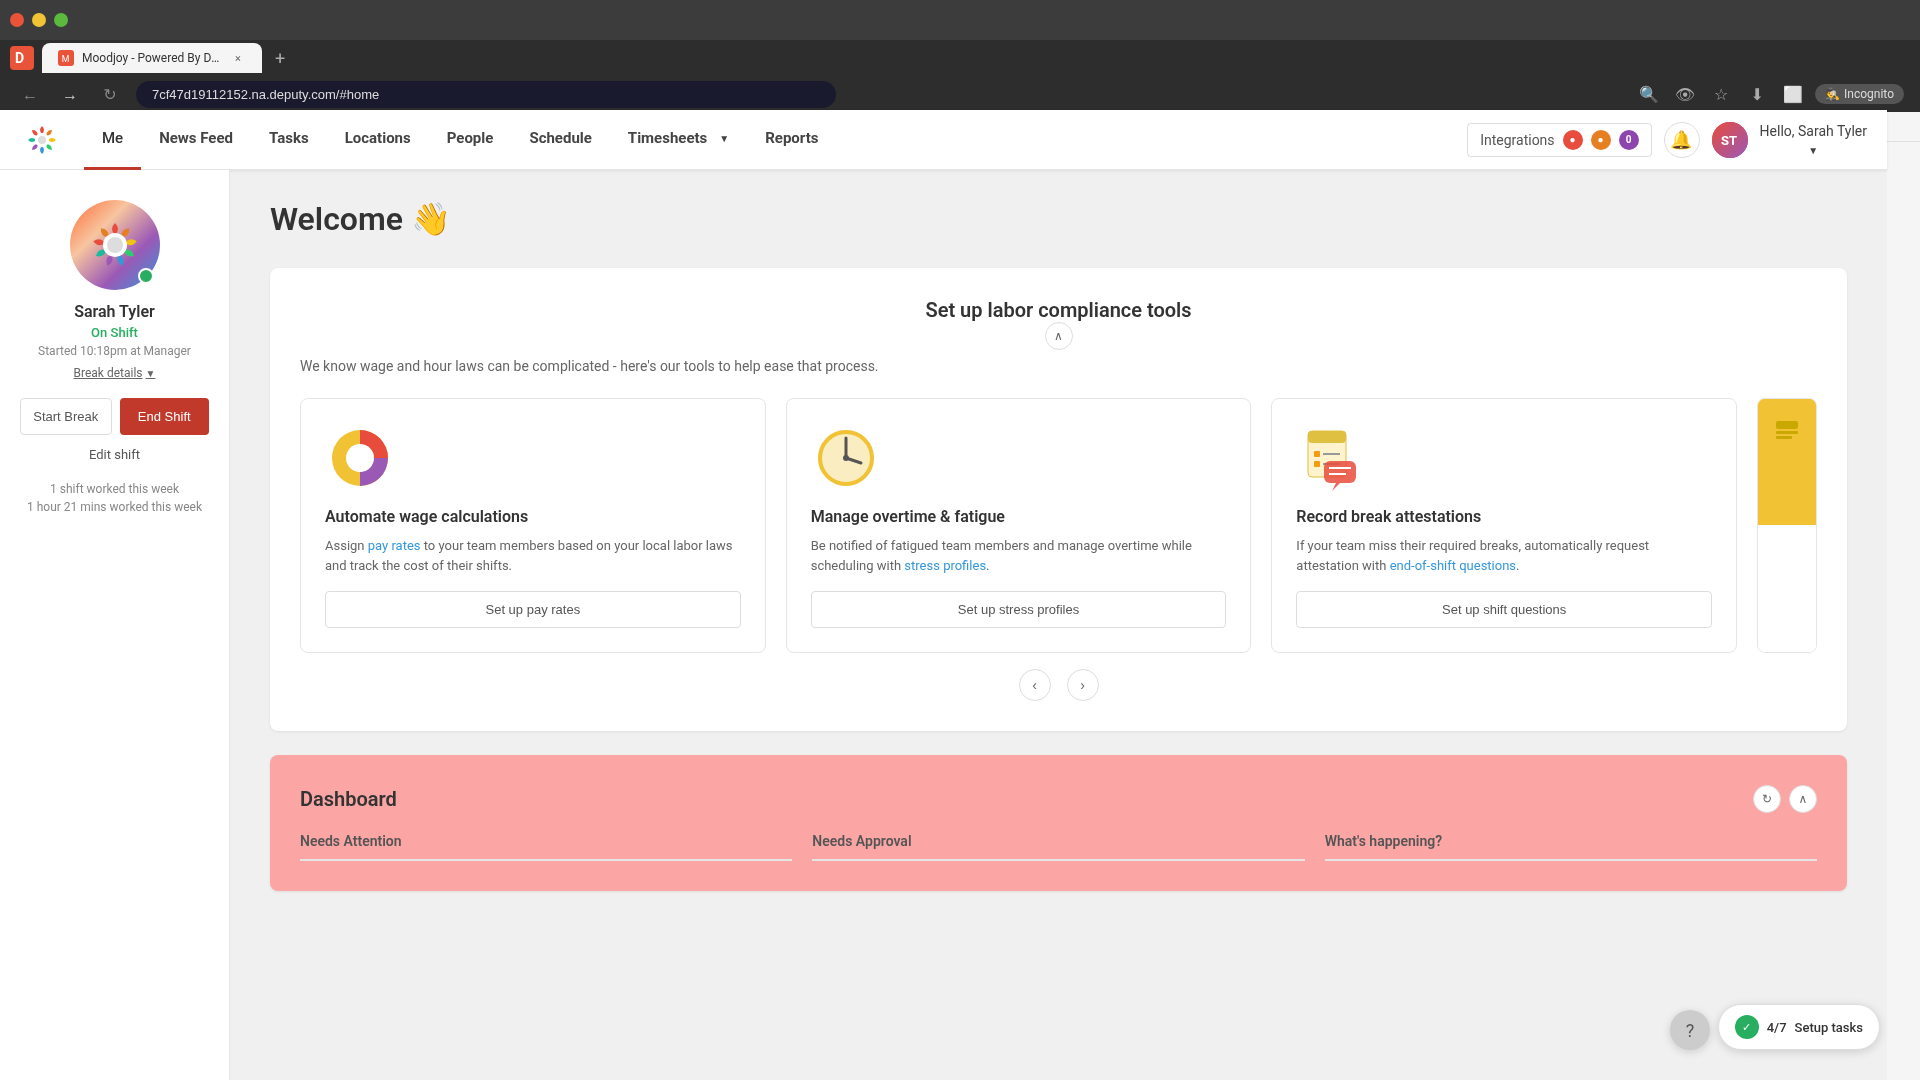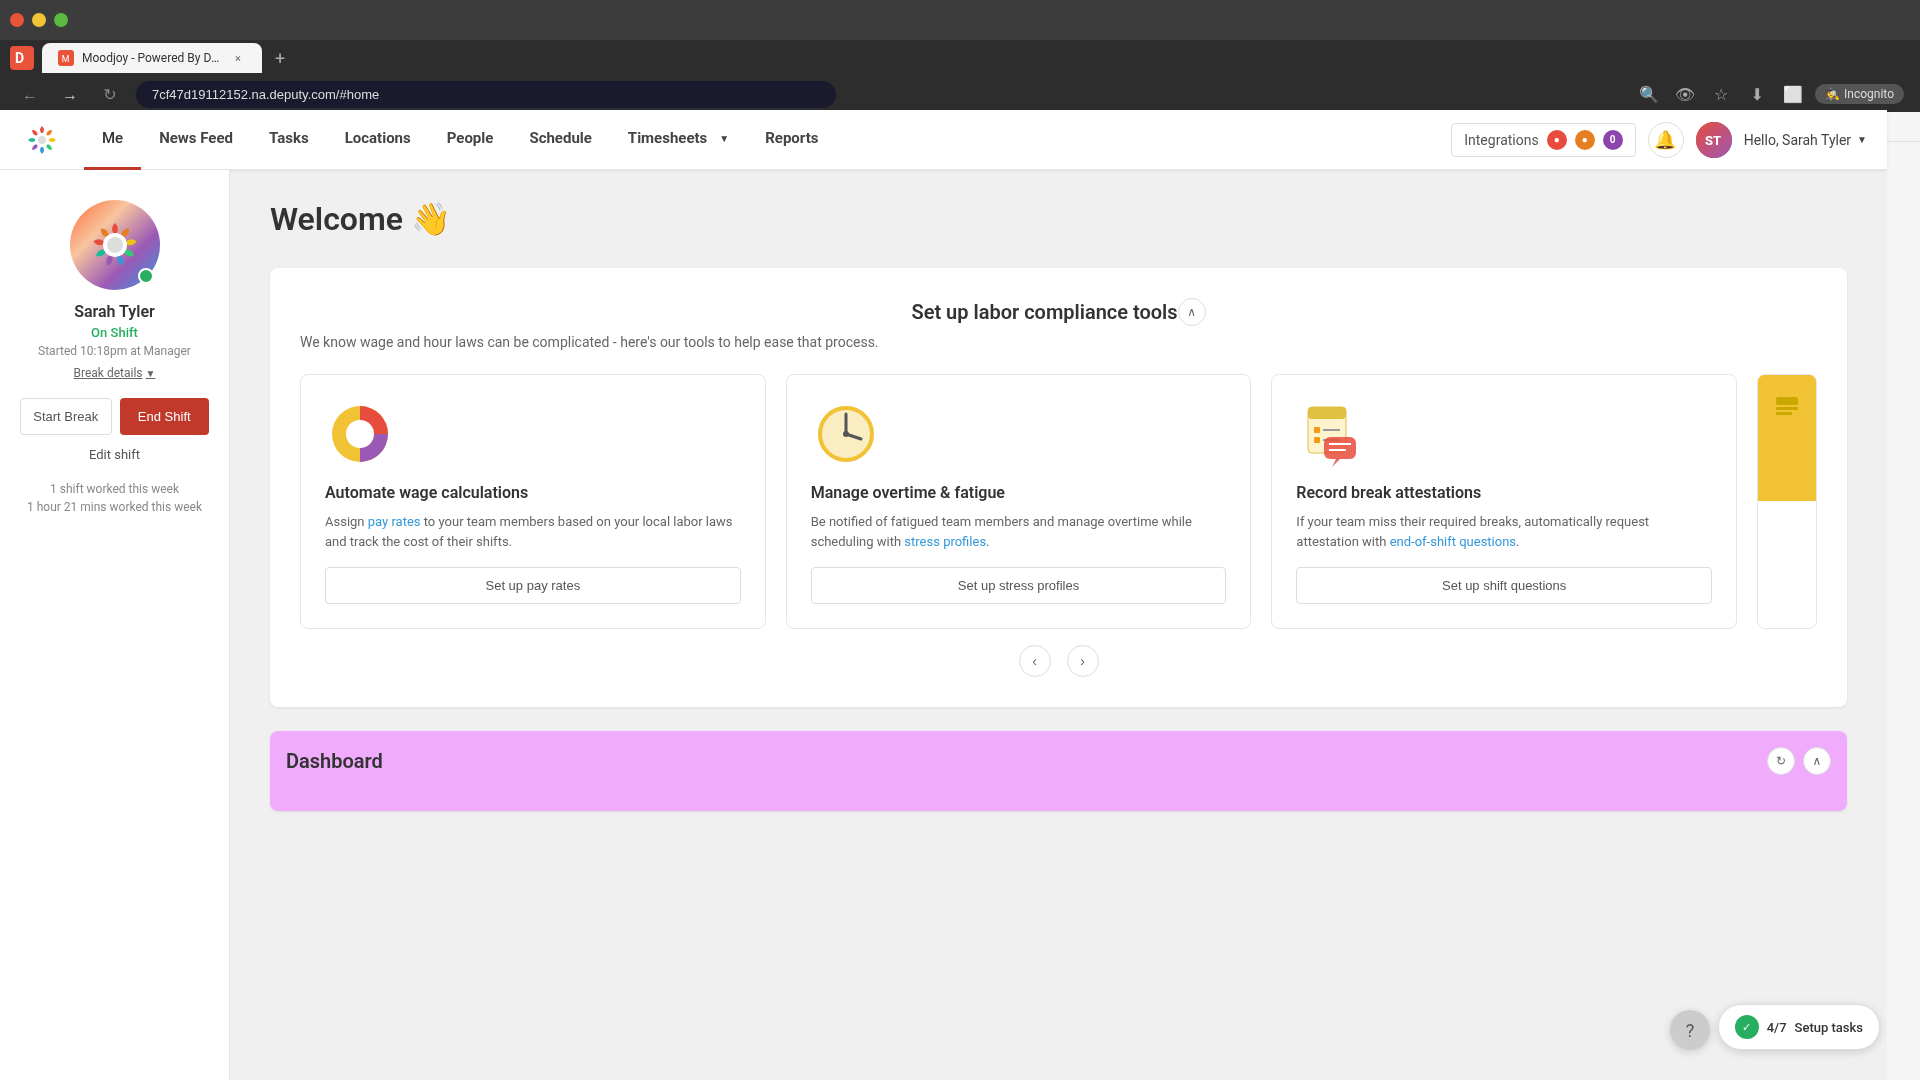--- a/index.html
+++ b/index.html
@@ -250,20 +250,21 @@
       background: linear-gradient(135deg, #e74c3c, #9b59b6);
       cursor: pointer;
     }
     .user-greeting {
       display: flex;
       align-items: center;
       gap: 6px;
       cursor: pointer;
       font-size: 14px;
       color: #444;
+      flex-direction: column;
     }
 
     
     .main-layout {
       display: flex;
       flex: 1;
       min-height: calc(1080px - 110px - 60px);
     }
 
     
@@ -393,20 +394,21 @@
       border-radius: 8px;
       padding: 30px;
       margin-bottom: 24px;
       box-shadow: 0 1px 3px rgba(0,0,0,0.08);
     }
     .section-header {
       display: flex;
       align-items: center;
       justify-content: center;
       margin-bottom: 8px;
+      flex-direction: column;
     }
     .section-title {
       font-size: 20px;
       font-weight: 600;
       color: #333;
     }
     .section-collapse-btn {
       width: 28px; height: 28px;
       border-radius: 50%;
       border: 1px solid #ddd;
@@ -488,23 +490,23 @@
       border: 1px solid #ddd;
       background: white;
       display: flex; align-items: center; justify-content: center;
       cursor: pointer;
       font-size: 14px;
       color: #666;
     }
 
     
     .dashboard-section {
-      background: #f0abfc;
+      background: #fca5a5;
       border-radius: 8px;
-      padding: 16px;
+      padding: 30px;
       box-shadow: 0 1px 3px rgba(0,0,0,0.08);
     }
     .dashboard-header {
       display: flex;
       align-items: center;
       justify-content: space-between;
       margin-bottom: 20px;
     }
     .dashboard-title {
       font-size: 20px;
@@ -853,20 +855,31 @@
       </div>
 
       <div class="dashboard-section">
         <div class="dashboard-header">
           <h2 class="dashboard-title">Dashboard</h2>
           <div class="dashboard-actions">
             <button class="dashboard-action-btn">↻</button>
             <button class="dashboard-action-btn">∧</button>
           </div>
         </div>
+        <div class="dashboard-cols">
+          <div class="dashboard-col">
+            <div class="dashboard-col-title">Needs Attention</div>
+          </div>
+          <div class="dashboard-col">
+            <div class="dashboard-col-title">Needs Approval</div>
+          </div>
+          <div class="dashboard-col">
+            <div class="dashboard-col-title">What's happening?</div>
+          </div>
+        </div>
       </div>
 
     </main>
   </div>
 </div>
 
 <div class="setup-tasks-float">
   <div class="setup-icon">✓</div>
   <span>4/7</span>
   <span>Setup tasks</span>

